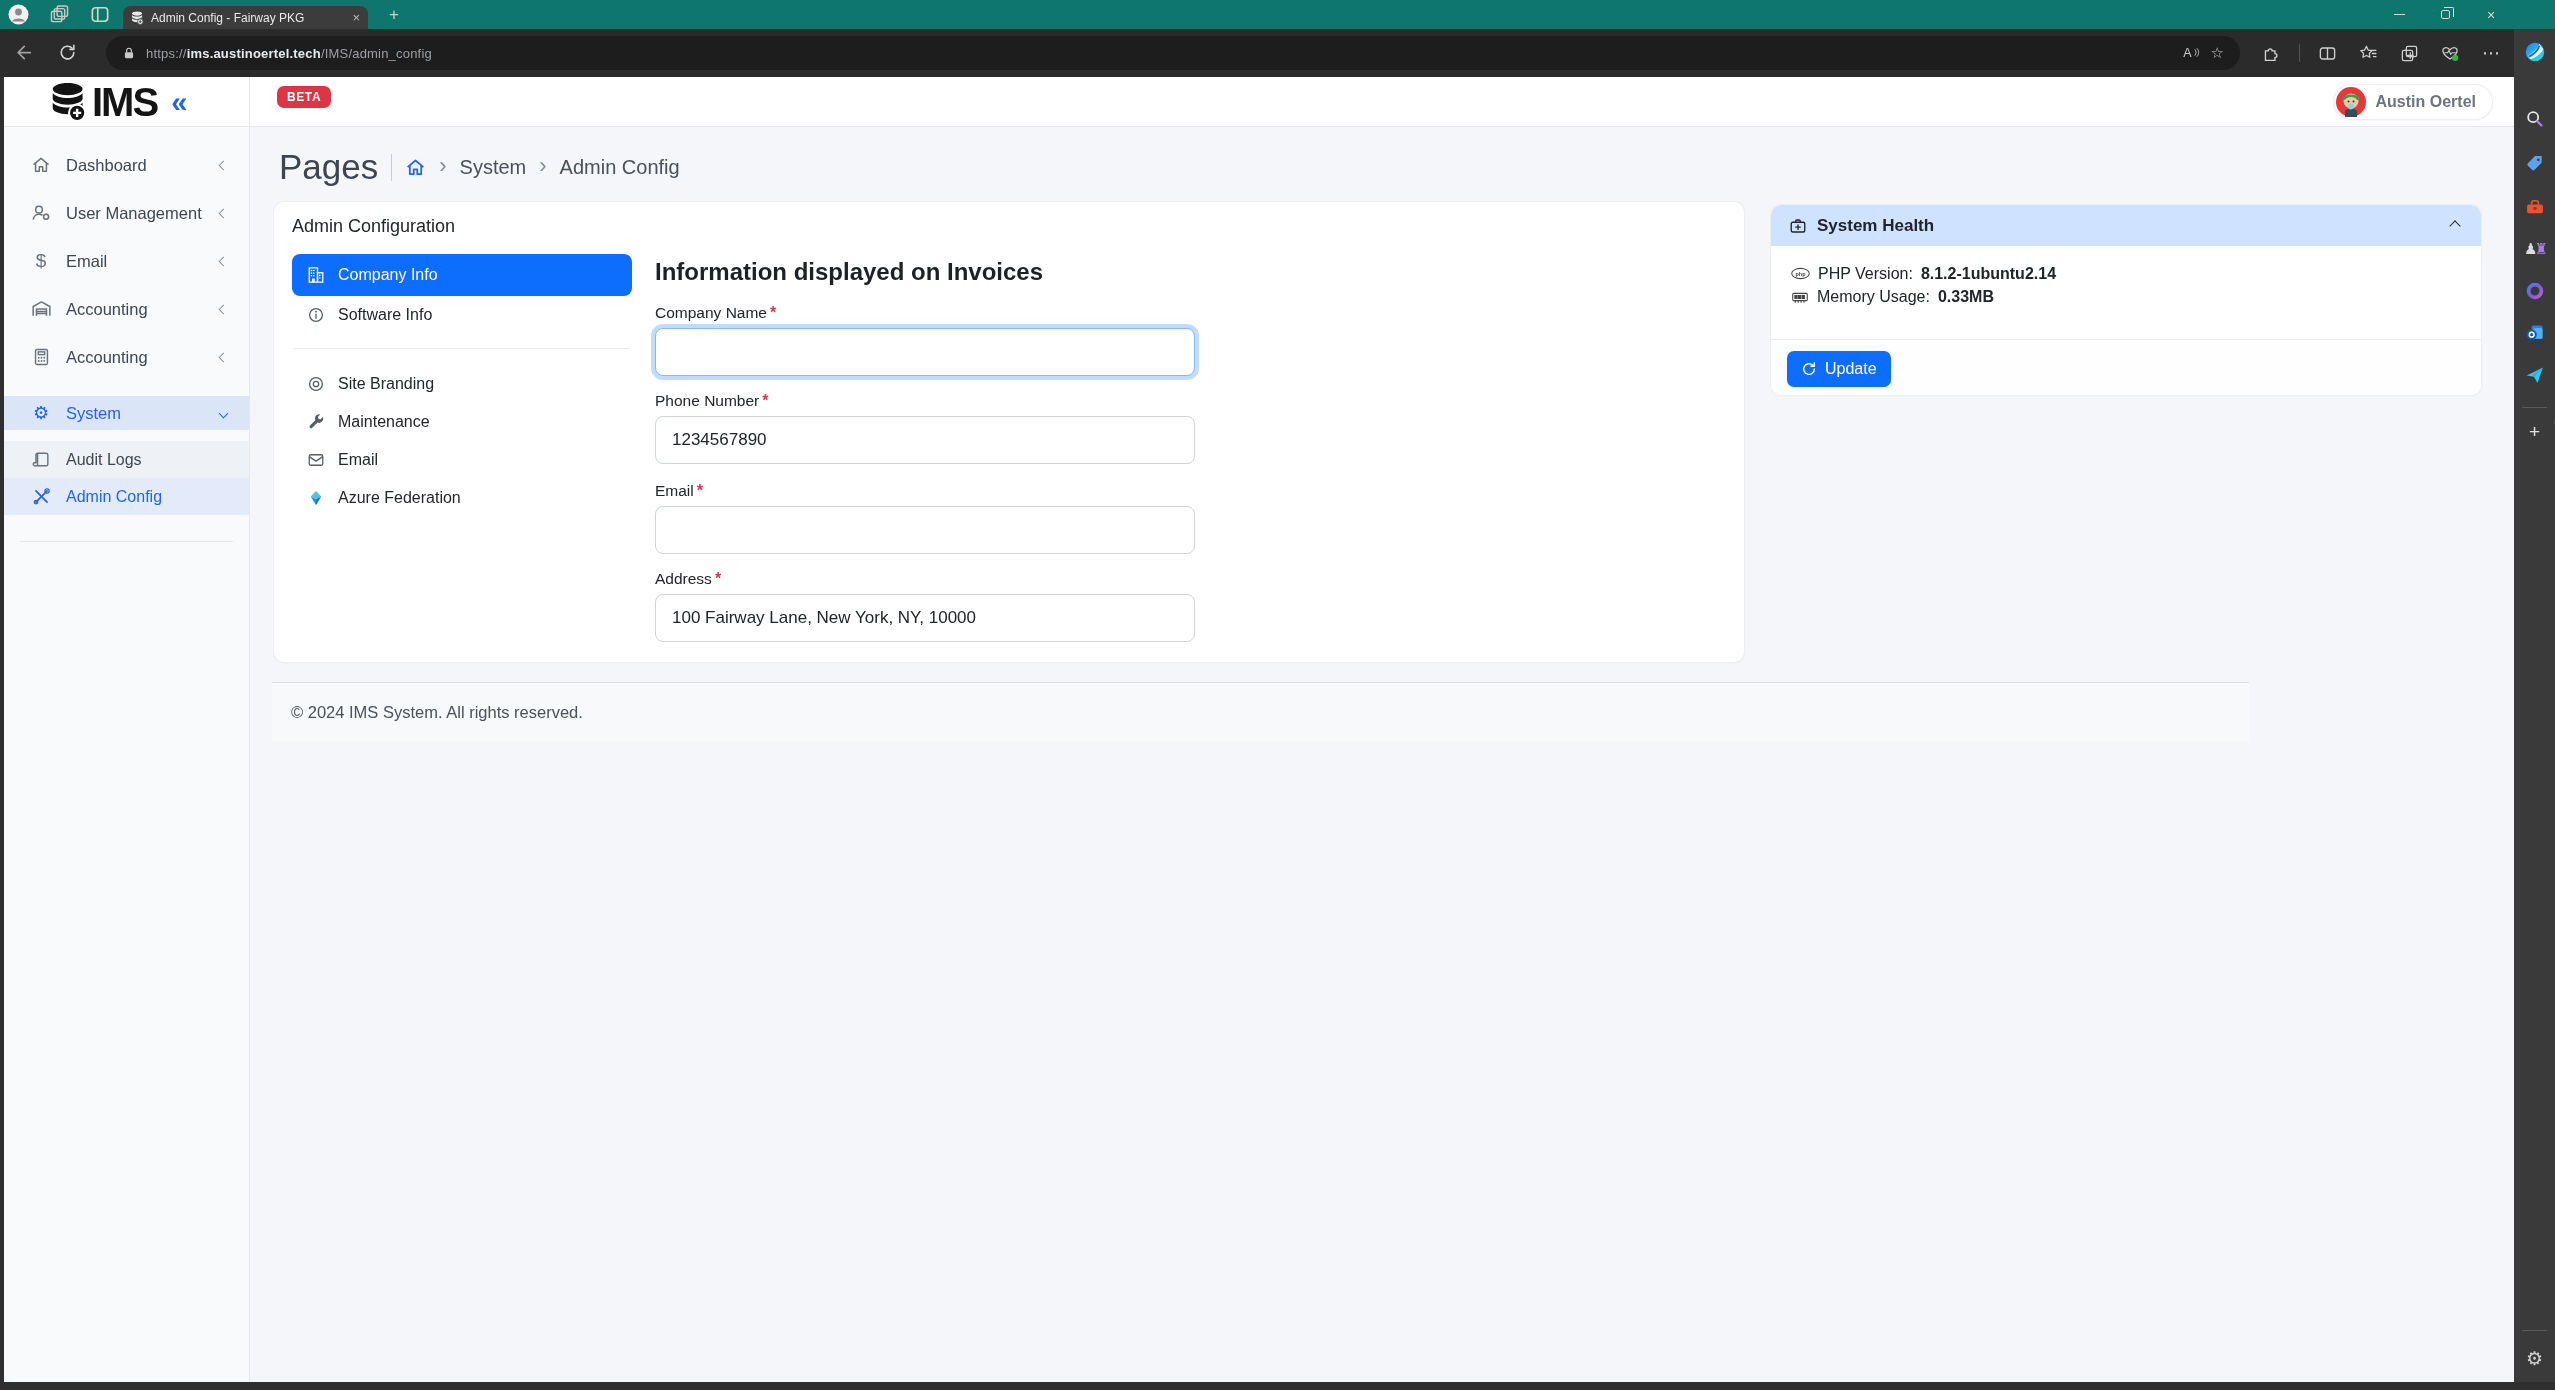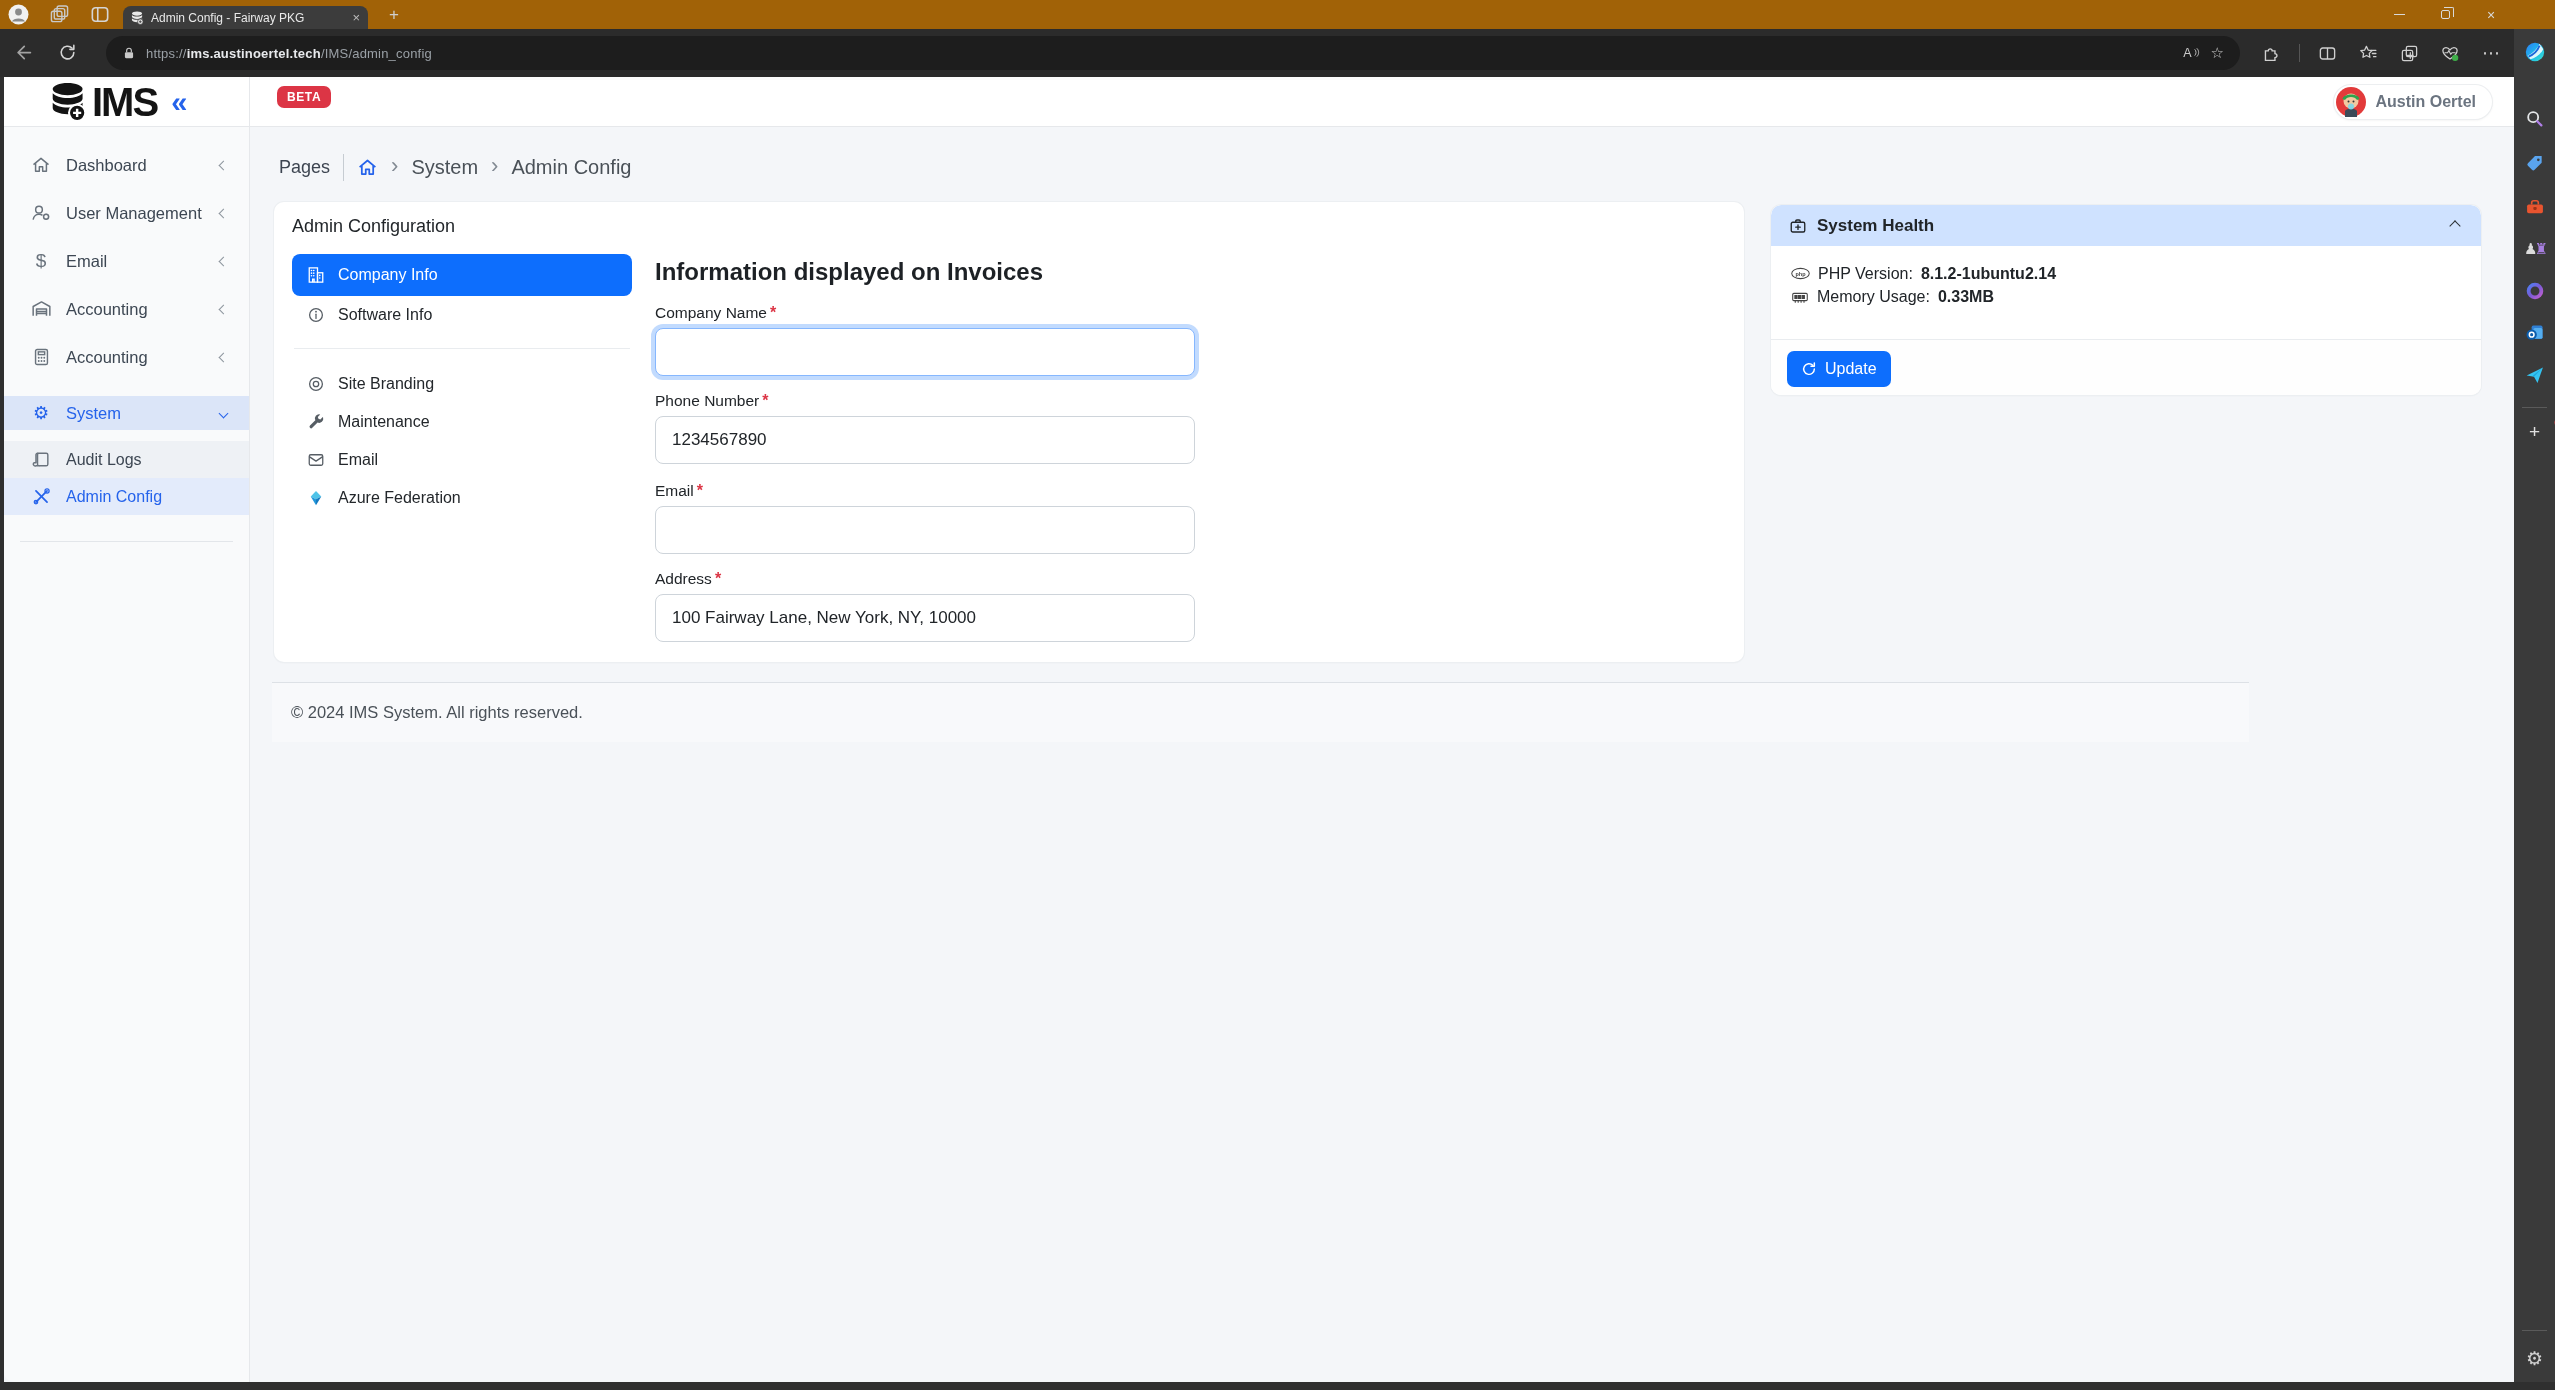--- a/index.html
+++ b/index.html
@@ -1,21 +1,21 @@
 <!DOCTYPE html>
 <html><head>
 <meta charset="utf-8">
 <style>
   * { margin:0; padding:0; box-sizing:border-box; }
   html,body { background:#111; }
   body { font-family:"Liberation Sans", sans-serif; }
   .stage { position:relative; width:2555px; height:1390px; background:#f4f6f9; overflow:hidden; }
 
   
-  .titlebar { position:absolute; left:0; top:0; width:100%; height:29px; background:#a16207; }
+  .titlebar { position:absolute; left:0; top:0; width:100%; height:29px; background:#0f766e; }
   .toolbar  { position:absolute; left:0; top:29px; width:100%; height:48px; background:#2b2b2b; }
   .left-edge{ position:absolute; left:0; top:77px; width:4px; height:1313px; background:#2f2f2f; z-index:5; }
   .bottom-edge{ position:absolute; left:0; bottom:0; width:100%; height:8px; background:#2f2f2f; z-index:5; }
   .edgebar  { position:absolute; right:0; top:29px; width:41px; height:1353px; background:#3a3a3a; z-index:6; }
 
   .tb-ico { position:absolute; display:flex; align-items:center; justify-content:center; }
   .tab { position:absolute; left:123px; top:6px; width:245px; height:23px; background:#3c3c3c;
          border-radius:8px 8px 0 0; display:flex; align-items:center; padding:0 8px; gap:7px; }
   .tab-title { flex:1; font-size:12px; color:#e9e9e9; white-space:nowrap; overflow:hidden; }
   .tab-close { color:#bdbdbd; font-size:13px; line-height:1; cursor:default; }
@@ -83,21 +83,21 @@
   .sitem.active-parent .sico, .sitem.active-parent .chv { color:#2563eb; }
   .sub { height:37px; font-size:16px; }
   .sub.audit { margin-top:11px; background:#eef1f5; }
   .sub.admincfg { background:#e3ebfb; color:#2563eb; }
   .sub.admincfg .sico { color:#2563eb; }
   .sidebar hr { border:none; border-top:1px solid #e3e6ea; margin:26px 16px 0; }
 
   
   .main { position:absolute; left:247px; top:50px; right:0; bottom:0; }
   .breadcrumb { position:absolute; left:28px; top:25px; height:30px; display:flex; align-items:center; gap:13px; }
-  .bc-page { font-size:18px; color:#3d4551;text-align:center; }
+  .bc-page { font-size:35px; color:#3d4551;text-align:center; }
   .bc-bar { width:1px; height:27px; background:#c6ccd2; }
   .bc-sep { color:#828a93; font-size:22px; line-height:1; padding-bottom:3px; }
   .bc-crumb { font-size:20px; color:#4a5158; }
 
   .card { background:#fff; border-radius:10px; box-shadow:0 0 0 1px #eceff2, 0 1px 2px rgba(27,36,44,.05); }
   .admincard { position:absolute; left:23px; top:75px; width:1470px; height:460px; }
   .card-title { position:absolute; left:18px; top:14px; font-size:18px; font-weight:normal; color:#22262a; }
 
   .cfgnav { position:absolute; left:18px; top:52px; width:340px; }
   .cnav-item { height:38px; display:flex; align-items:center; gap:12px; padding:0 14px; font-size:16px;

